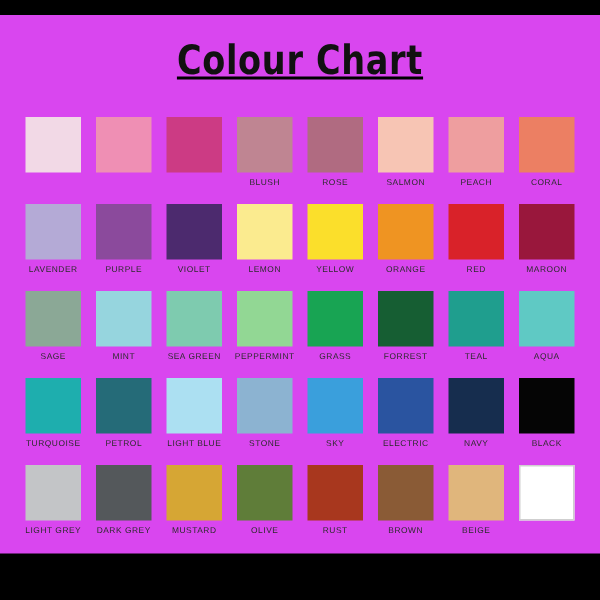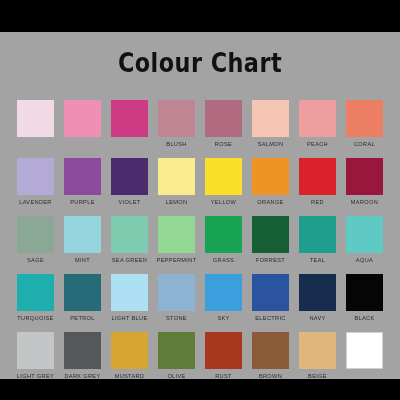--- a/index.html
+++ b/index.html
@@ -31,25 +31,26 @@
   #letterbox-bottom {
     position: absolute;
     left: 0; top: 379px;
     width: 400px;
     height: 21px;
     background: #000000;
   }
   #sheet {
     position: absolute;
     left: 0;
-    top: 32px;
+    top: 10px;
     width: 400px;
     height: 359px;
-    background: #a3a3a3;
+    background: #d946ef;
     box-sizing: border-box;
+    text-decoration: underline;
   }
   #chart-title {
     text-align: center;
     font-family: "DejaVu Sans Condensed", "Liberation Sans Narrow", "Liberation Sans", sans-serif;
     font-weight: 700;
     font-size: 27px;
     line-height: 30px;
     letter-spacing: 0.5px;
     color: #111111;
     margin: 0;

